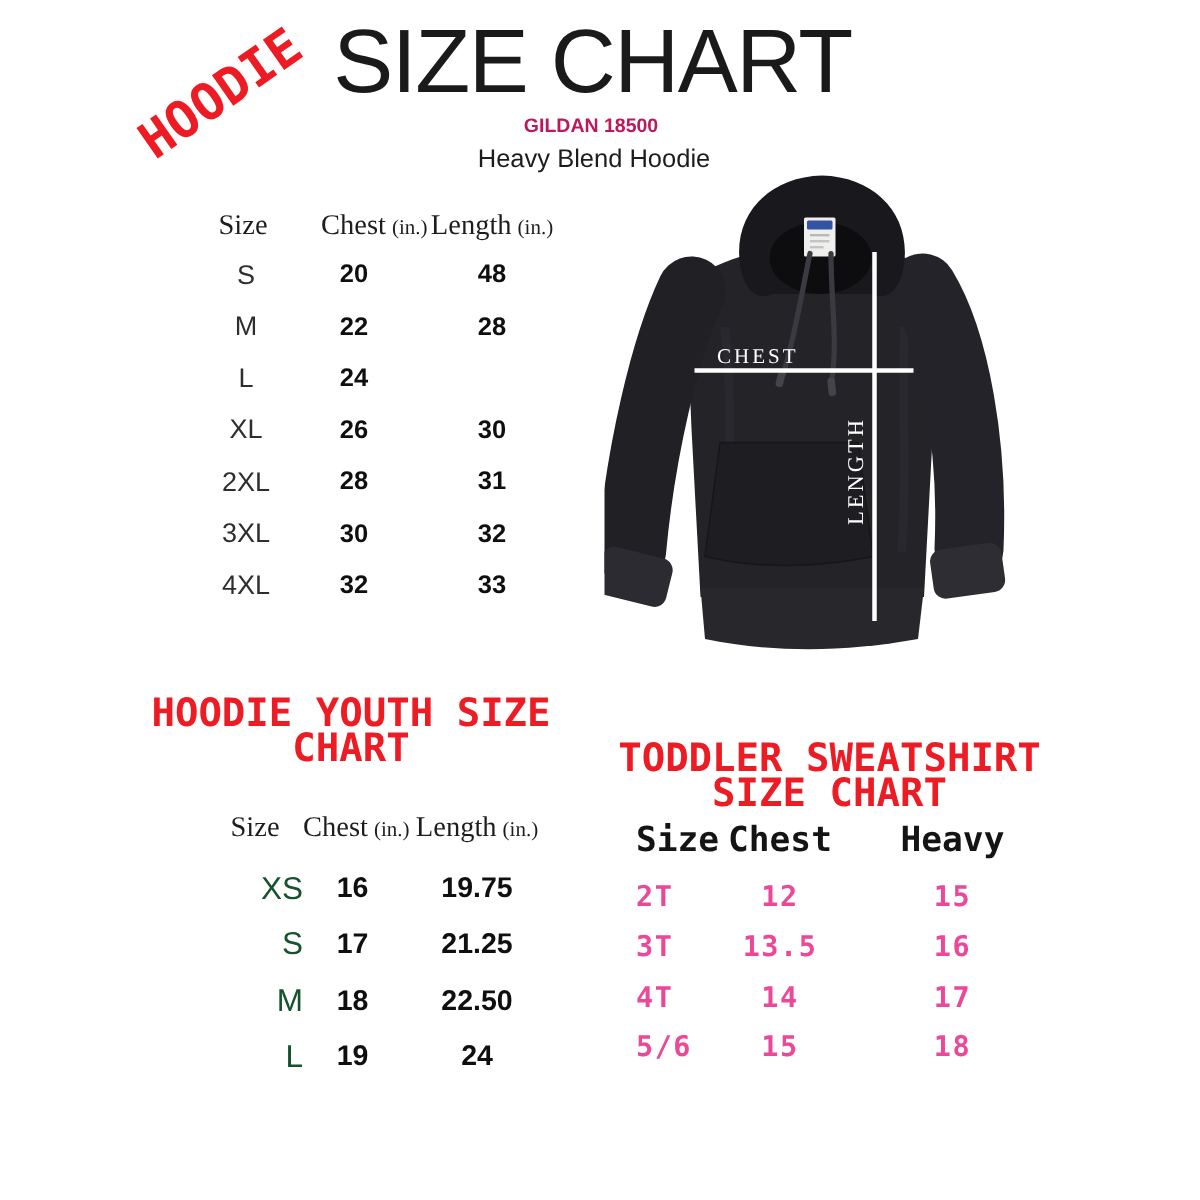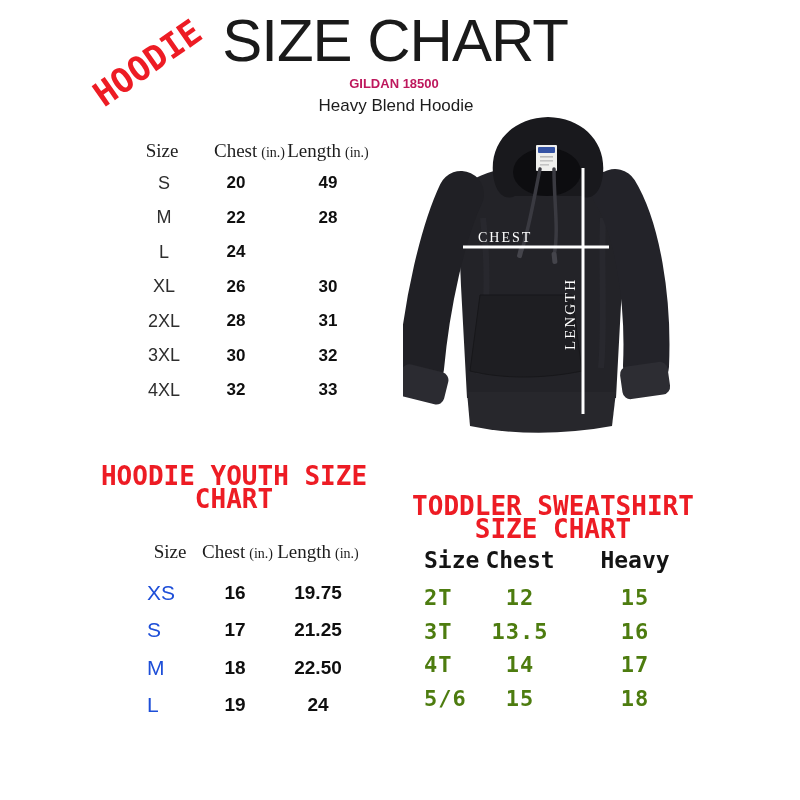--- a/index.html
+++ b/index.html
@@ -49,30 +49,30 @@
     text-align:center; transform:translateX(-50%); white-space:nowrap;
   }
   .youth-title { left:234px; top:465px; }
   .toddler-title { left:553px; top:463px;margin-top:32px; }
 
   
   .youth { left:142px; top:538px; }
   .youth .thead, .youth .tr { grid-template-columns:60px 66px 100px; }
   .youth .thead { height:28px; margin-bottom:8px; }
   .youth .tr { height:37.5px; }
-  .youth .c0 { text-align:left; padding-left:5px; font-size:21px; color:#1d4ed8; }
+  .youth .c0 { text-align:right; padding-left:5px; font-size:21px; color:#14532d; }
   .youth .c1, .youth .c2 { font-weight:bold; font-size:19px; color:#0f0f0f; }
 
   
   .toddler { left:420px; top:545px; font-family:"DejaVu Sans Mono", monospace; }
   .toddler .thead, .toddler .tr { grid-template-columns:55px 90px 140px; }
   .toddler .thead { height:30px; margin-bottom:6px; }
   .toddler .th { font-size:23px; font-weight:bold; color:#141414; }
   .toddler .tr { height:33.5px; }
-  .toddler .td { font-weight:bold; font-size:22px; letter-spacing:1px; color:#4d7c0f; }
+  .toddler .td { font-weight:bold; font-size:19px; letter-spacing:1px; color:#ec4899; }
   .toddler .c0, .toddler .th.h0 { text-align:left; padding-left:4px; }
 
   
   .hoodie-fig { left:403px; top:106px; width:315px; height:335px; }
   .svg-label { font-family:"Liberation Serif", serif; fill:#ffffff; letter-spacing:2px; }
 </style>
 </head>
 <body>
 
 <div class="page">
@@ -85,21 +85,21 @@
   <div class="abs adult">
     <div class="thead serif-head">
       <div class="th"><span>Size</span><span class="unit"></span></div>
       <div class="th"><span>Chest</span><span class="unit">(in.)</span></div>
       <div class="th"><span>Length</span><span class="unit">(in.)</span></div>
     </div>
     <div class="tbody">
         <div class="tr">
           <div class="td c0">S</div>
           <div class="td c1">20</div>
-          <div class="td c2">49</div>
+          <div class="td c2">48</div>
         </div>
         <div class="tr">
           <div class="td c0">M</div>
           <div class="td c1">22</div>
           <div class="td c2">28</div>
         </div>
         <div class="tr">
           <div class="td c0">L</div>
           <div class="td c1">24</div>
         </div>

